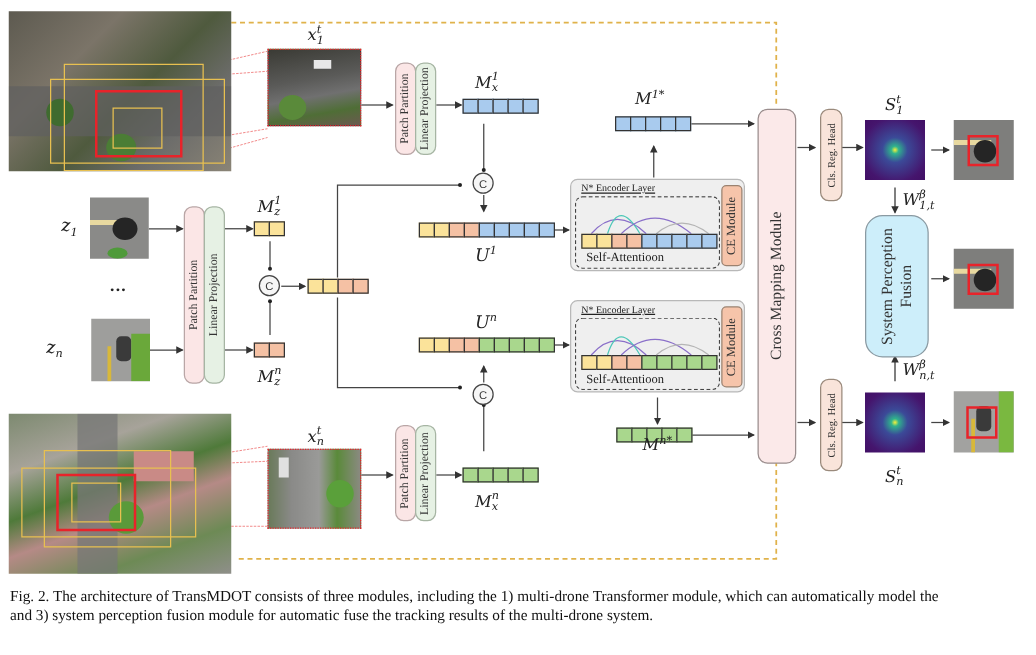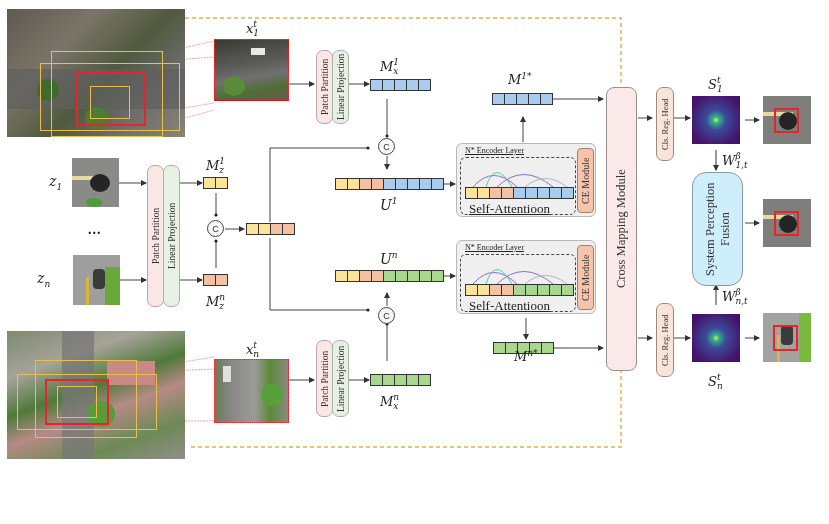--- a/index.html
+++ b/index.html
@@ -15,21 +15,21 @@
            font-family: "Liberation Serif", serif; color: #333; }
   .pill-pp { background: #fbe6e6; border: 1px solid #b9a6a6; border-radius: 7px; font-size: 9.5px; }
   .pill-lp { background: #e6f1e4; border: 1px solid #a6b5a3; border-radius: 7px; font-size: 9.5px; }
   .cmm { background: #fbe9e9; border: 1px solid #9a8d8d; border-radius: 8px; font-size: 12.5px; }
   .head { background: #f9e4da; border: 1px solid #9a8a7c; border-radius: 7px; font-size: 8.5px; }
   .spf { background: #cdeefa; border: 1px solid #8a9aa2; border-radius: 14px; font-size: 12.5px; }
   .ce { background: #f6c4aa; border: 1px solid #9b8270; border-radius: 4px; font-size: 10px; }
   .enc { position: absolute; background: #efefef; border: 1px solid #b8b8b8; border-radius: 6px; }
   .enc-inner { position: absolute; border: 1px dashed #444; border-radius: 6px; }
   .enc-title { position: absolute; font-size: 8px; color: #222; font-family: "Liberation Serif", serif; text-decoration: underline; }
-  .sa-label { position: absolute; font-size: 13px; color: #222; font-family: "Liberation Serif", serif; text-decoration: underline; }
+  .sa-label { position: absolute; font-size: 10px; color: #222; font-family: "Liberation Serif", serif; }
   .token-row { position: absolute; display: flex; }
   .tok { width: 13px; height: 12px; border: 1px solid #333; box-sizing: border-box; margin-right: -1px; position: relative; }
   .tok::after { content: ""; position: absolute; right: -5px; top: -4px; width: 4px; height: 12px;
                 background: inherit; filter: brightness(0.8); transform: skewY(-45deg); transform-origin: left top; display: none; }
   .tok-y { background: #fbe39a; }
   .tok-o { background: #f5c1a4; }
   .tok-b { background: #a9cbee; }
   .tok-g { background: #a9d78d; }
   .circ { position: absolute; width: 17px; height: 17px; border: 1px solid #444; border-radius: 50%;
           background: #f6f6f6; font-size: 9px; display: flex; align-items: center; justify-content: center;
@@ -347,13 +347,15 @@
   </div>
   <div class="photo" style="left:763px;top:313px;width:48px;height:49px;background:#a2a2a0;">
     <div class="abs" style="left:14px;top:22px;width:3px;height:27px;background:#d8b83a"></div>
     <div class="abs" style="left:18px;top:12px;width:12px;height:20px;border-radius:4px;background:#3a3a3a"></div>
     <div class="abs" style="left:36px;top:0;width:12px;height:49px;background:#7ab840"></div>
     <div class="abs" style="left:10px;top:12px;width:25px;height:26px;border:2px solid #e8232a;box-sizing:border-box"></div>
   </div>
 </div>
 
 <div class="caption">
+  <div>Fig. 2.  The architecture of TransMDOT consists of three modules, including the 1) multi-drone Transformer module, which can automatically model the</div>
+  <div style="text-align:left">and 3) system perception fusion module for automatic fuse the tracking results of the multi-drone system.</div>
 </div>
 
 </body></html>

